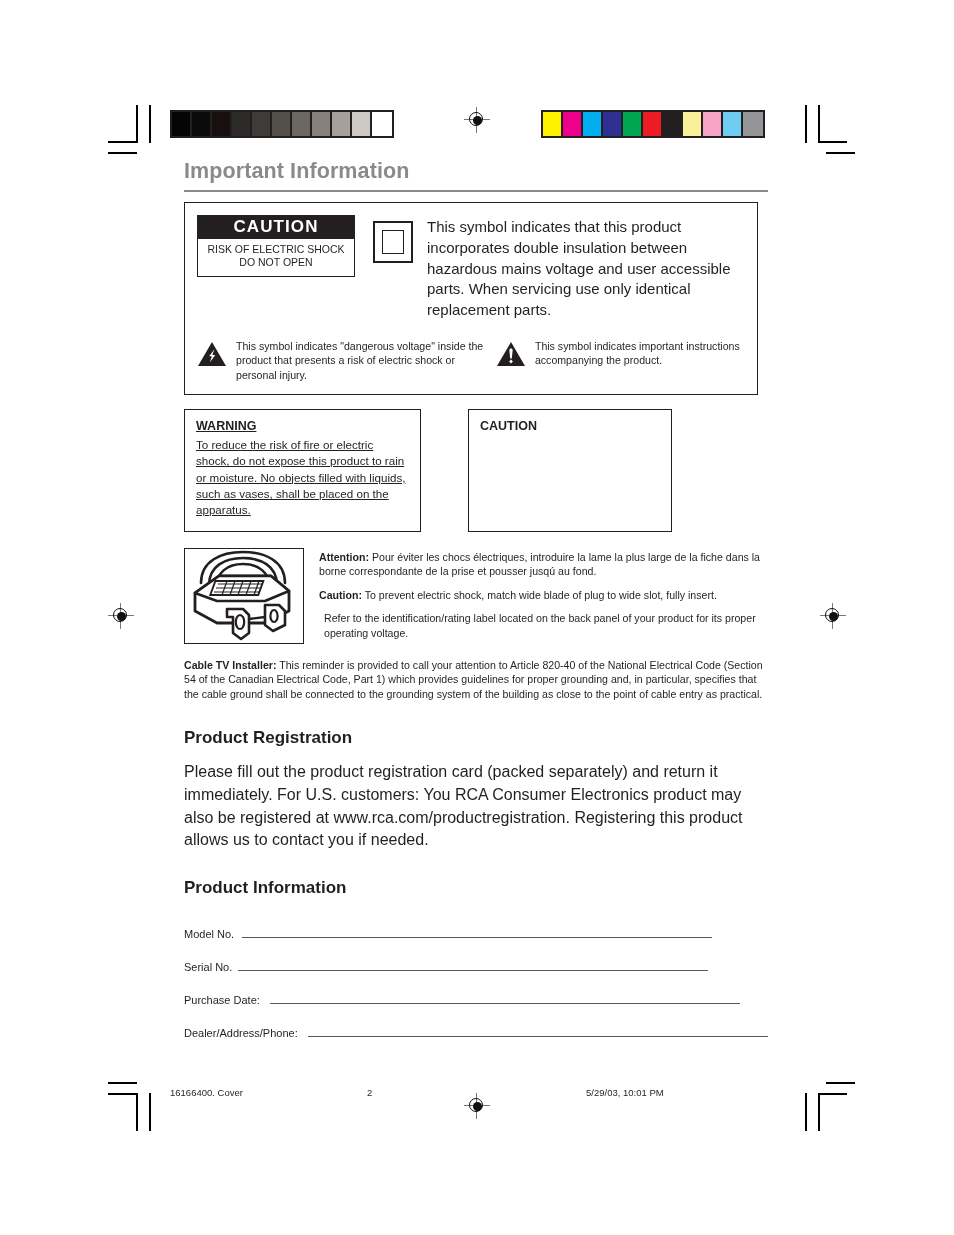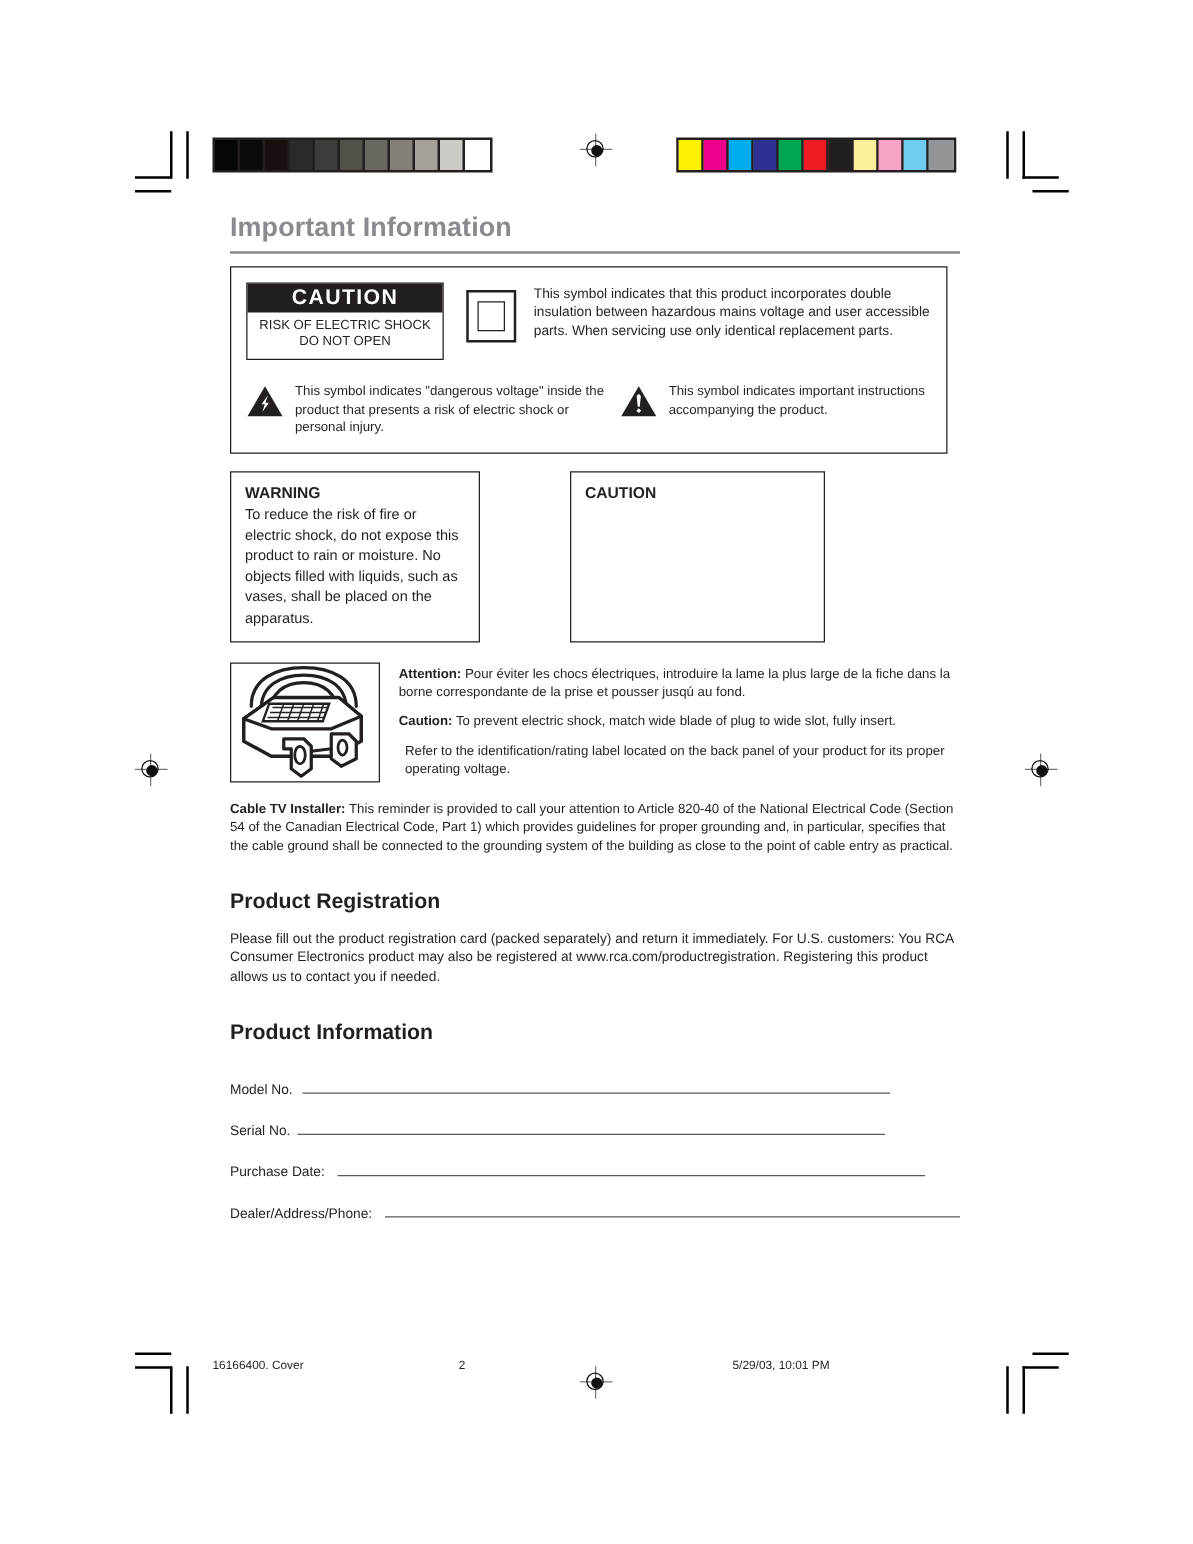--- a/index.html
+++ b/index.html
@@ -62,21 +62,21 @@
     height: 24px;
     border-right: 2px solid #231f20;
     box-sizing: border-box;
   }
   .cal-bar .sw:last-child { border-right: none; }
 
   
   .page {
     position: absolute;
     left: 184px;
-    top: 171px;
+    top: 160px;
     width: 584px;
   }
 
   .page-title {
     font-size: 21.5px;
     font-weight: bold;
     color: #8a8a8e;
     letter-spacing: 0.1px;
     margin: 0 0 6px 0;
     line-height: 1.1;
@@ -135,21 +135,21 @@
     flex: none;
   }
   .dbl-ins .inner {
     width: 22px;
     height: 24px;
     border: 1.6px solid #231f20;
     box-sizing: border-box;
   }
 
   .sym-text {
-    font-size: 11px;
+    font-size: 15px;
     line-height: 1.38;
     color: #231f20;
     margin-left: 14px;
     padding-top: 4px;
     flex: 1;
   }
 
   .panel-bottom {
     display: flex;
     margin-top: 18px;
@@ -170,21 +170,21 @@
   
   .box-row {
     display: flex;
     margin-top: 14px;
   }
   .note-box {
     border: 1.6px solid #231f20;
     box-sizing: border-box;
     padding: 8px 11px 10px 11px;
   }
-  .note-box.warning { width: 200px; margin-right: 72px; }
+  .note-box.warning { width: 237px; margin-right: 47px; text-decoration: underline; }
   .note-box.fcc { width: 204px; }
   .note-box .nb-title {
     font-size: 12.5px;
     font-weight: bold;
     margin-bottom: 2px;
     line-height: 1.3;
   }
   .note-box .nb-body {
     font-size: 11.6px;
     line-height: 1.42;
@@ -226,21 +226,21 @@
   }
   .cable-note b { font-weight: bold; }
 
   .sec-head {
     font-size: 17px;
     font-weight: bold;
     margin-top: 26px;
     margin-bottom: 13px;
   }
   .sec-body {
-    font-size: 11px;
+    font-size: 16px;
     line-height: 1.42;
     width: 584px;
   }
 
   
   .form-block { margin-top: 30px; }
   .form-line {
     display: flex;
     align-items: baseline;
     margin-bottom: 21px;

